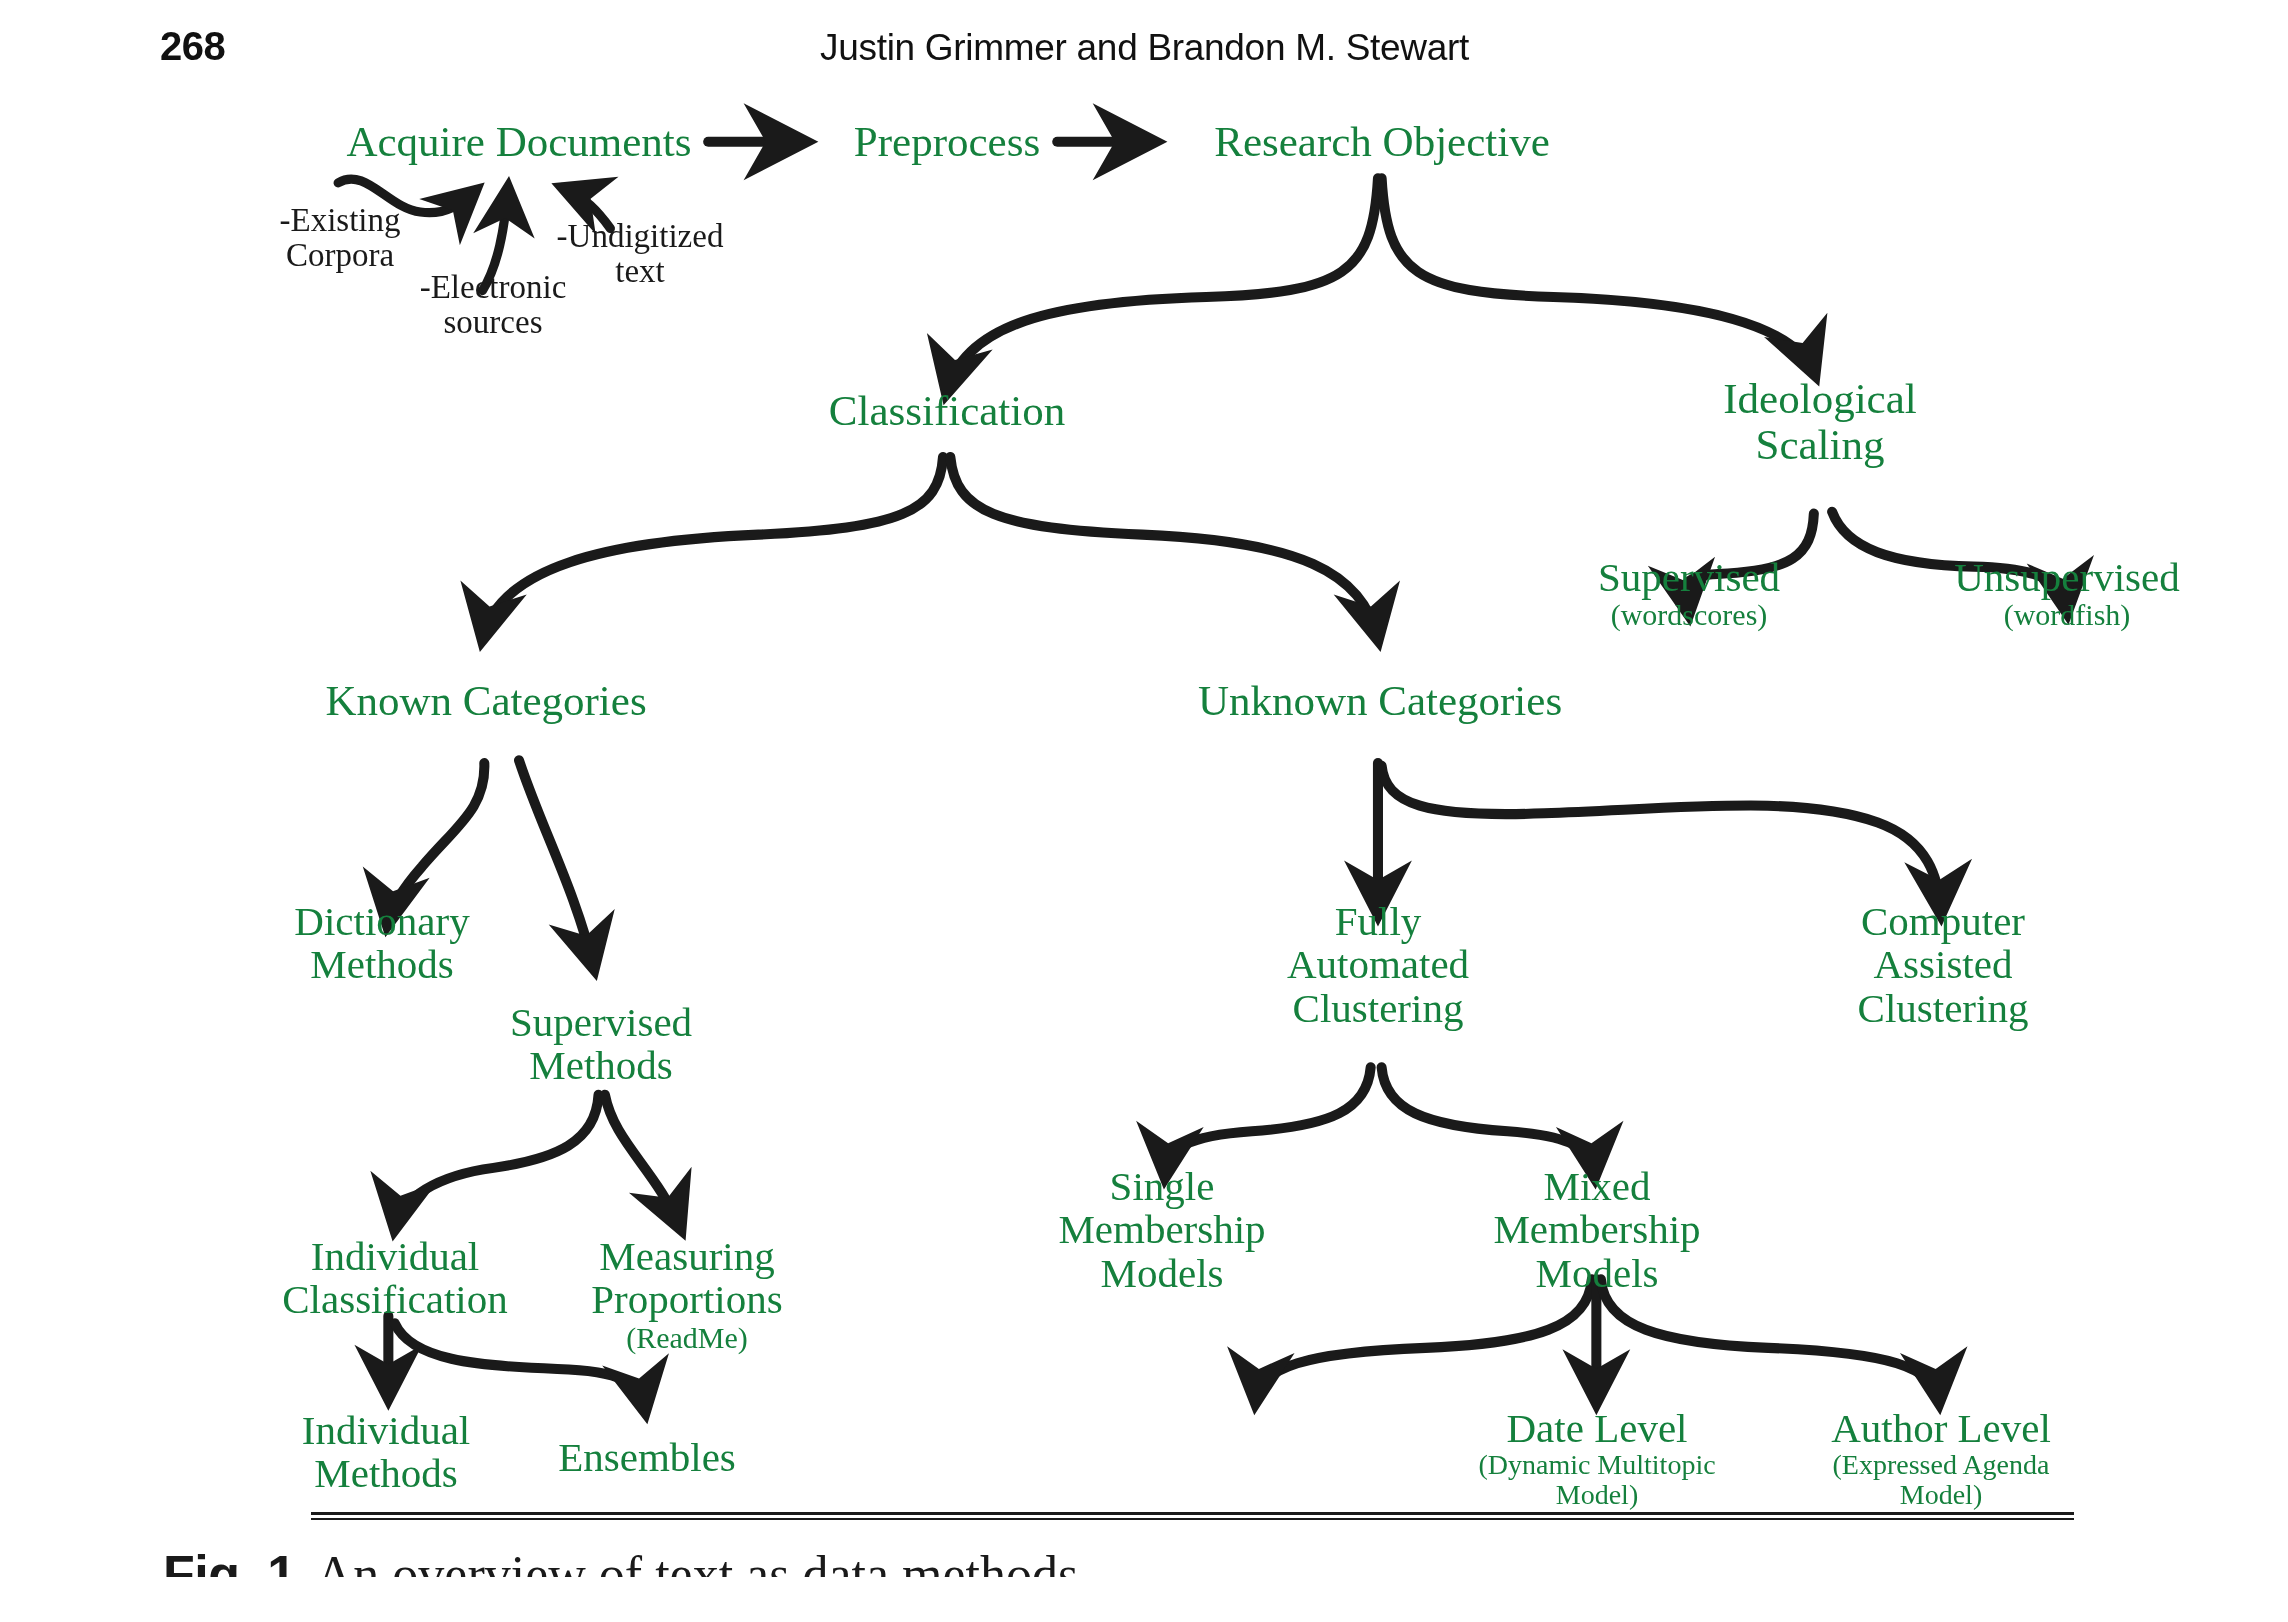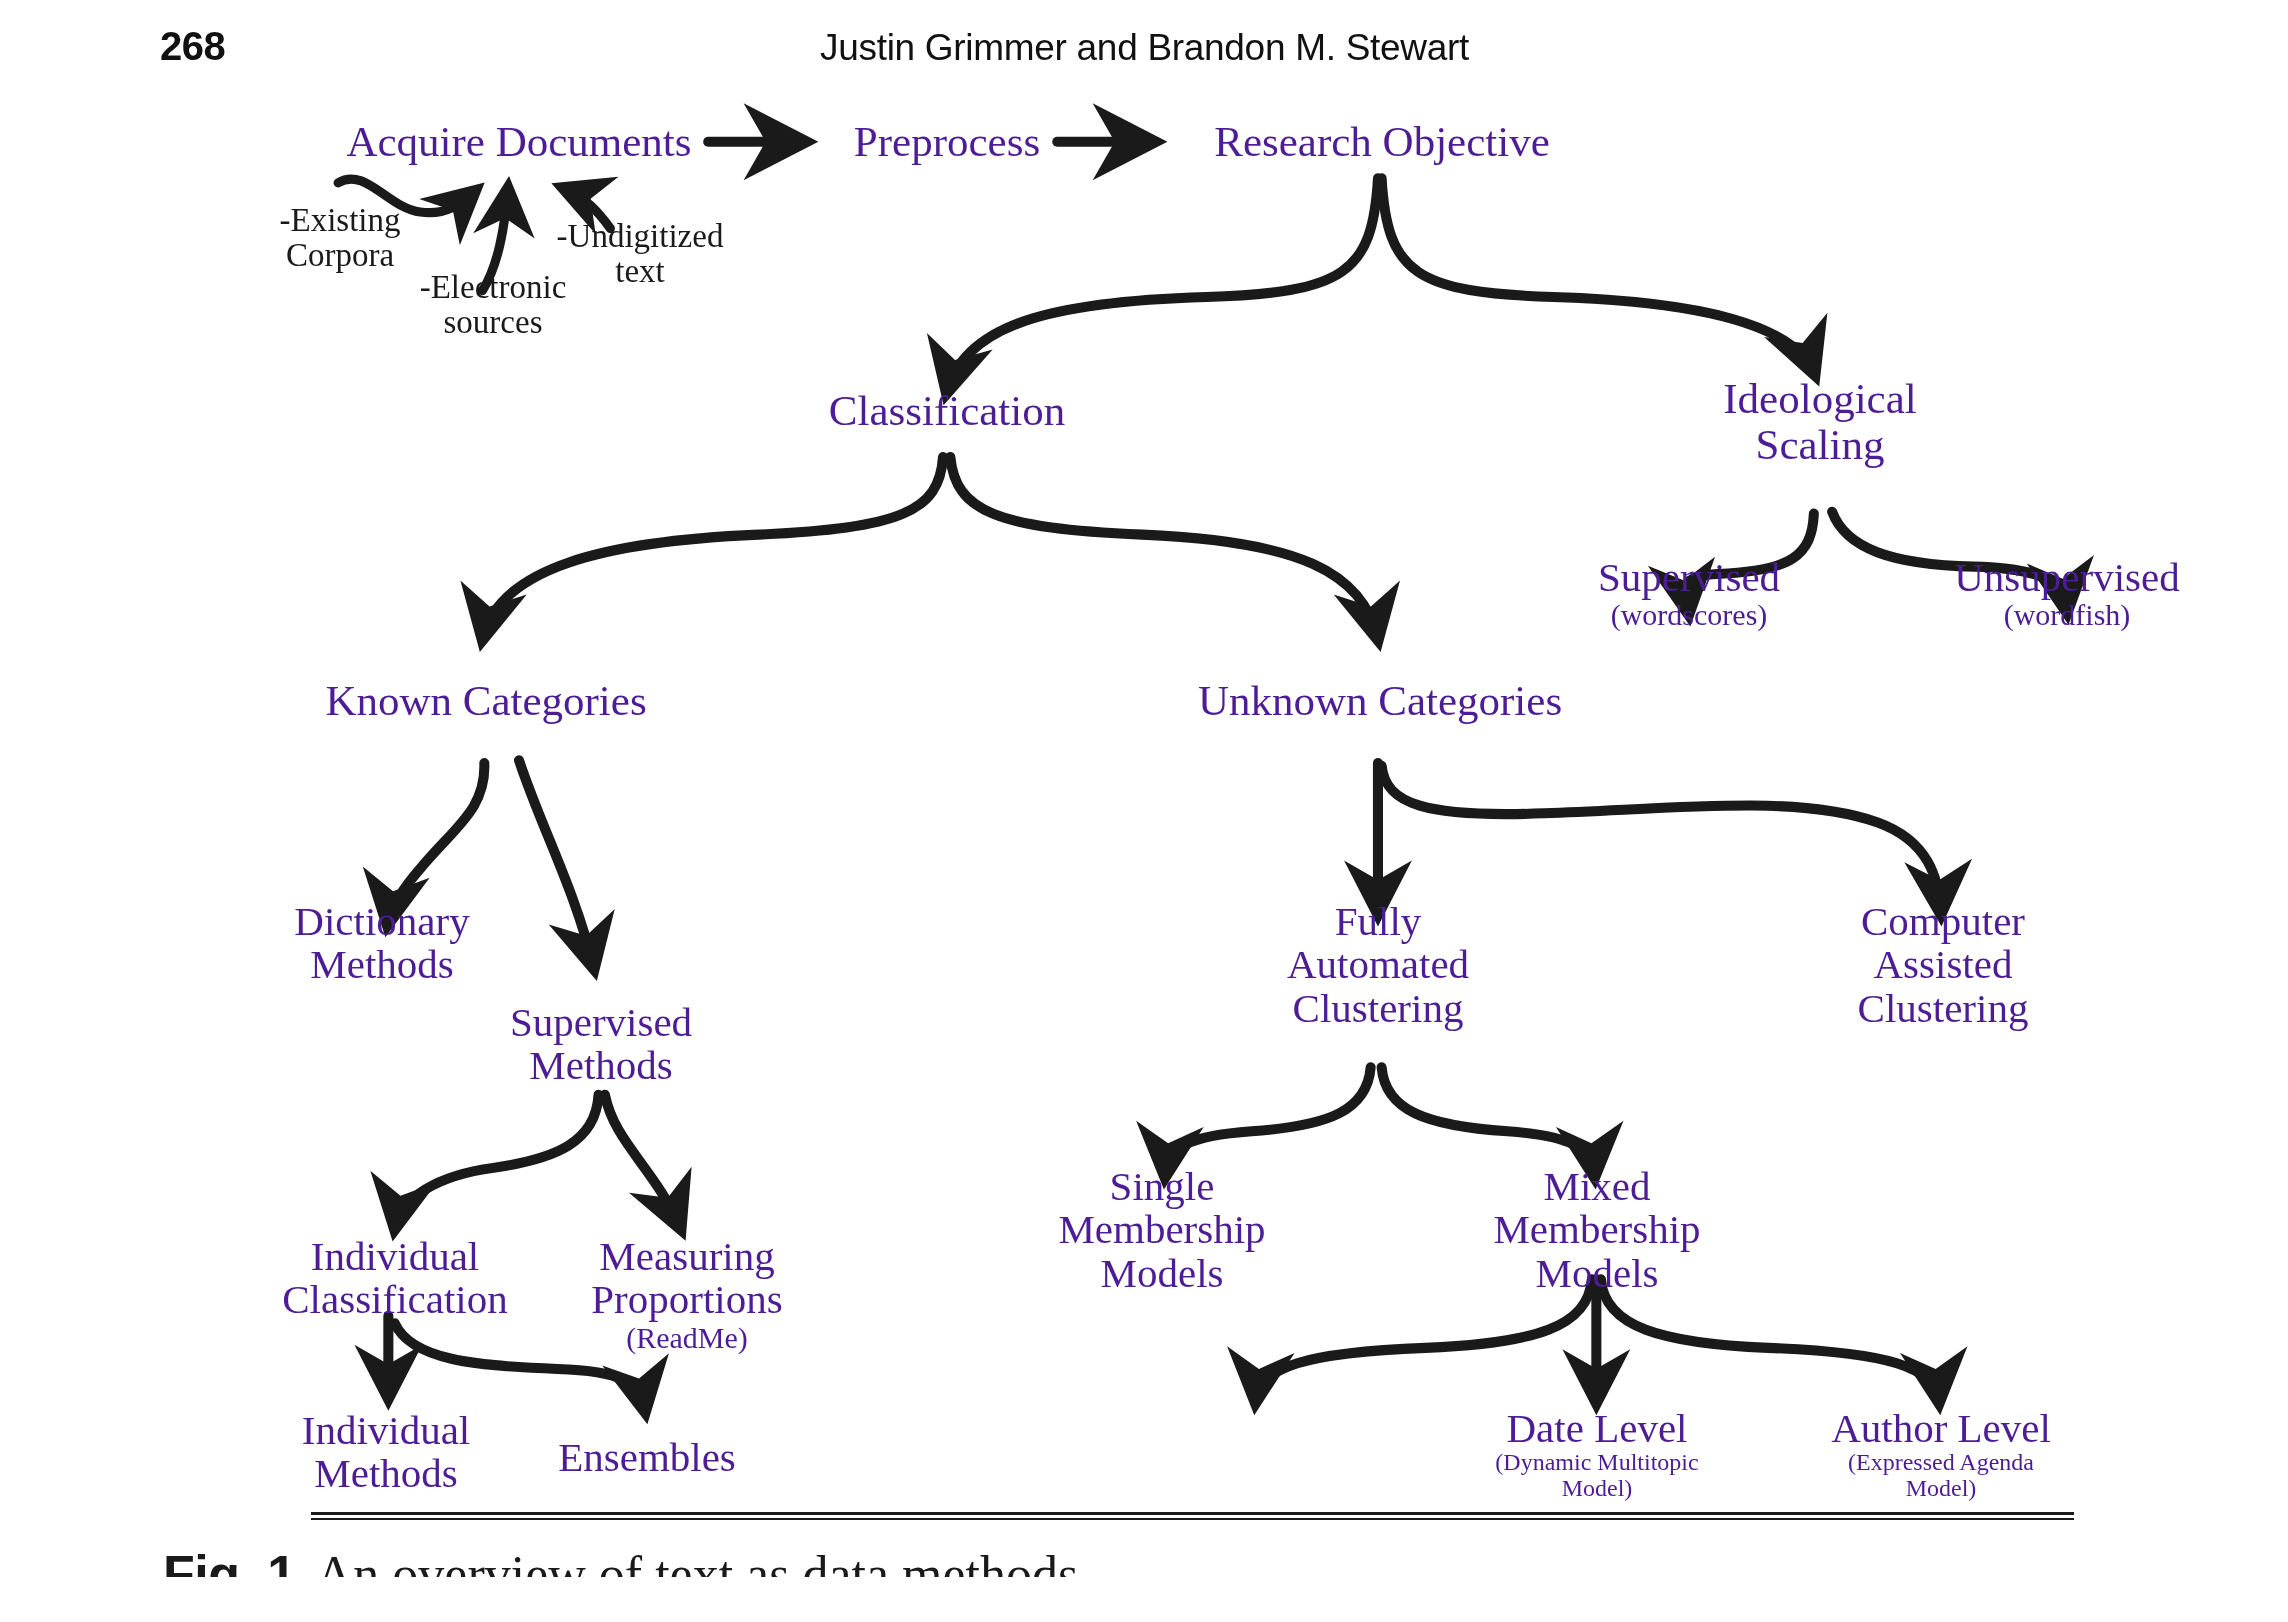--- a/index.html
+++ b/index.html
@@ -57,26 +57,26 @@
     pointer-events: none;
   }
 
   
   .node {
     position: absolute;
     text-align: center;
     line-height: 1.06;
     white-space: nowrap;
     transform: translateX(-50%);
-    color: #4c1d95;
+    color: #15803d;
   }
   .n-lg   { font-size: 43px; }
   .n-md   { font-size: 41px; }
   .sub    { display: block; font-size: 30px; line-height: 1.05; }
-  .sub2   { display: block; font-size: 24px; line-height: 1.05; }
+  .sub2   { display: block; font-size: 28px; line-height: 1.05; }
 
   
   .note {
     position: absolute;
     text-align: center;
     line-height: 1.05;
     white-space: nowrap;
     transform: translateX(-50%);
     font-size: 33px;
   }

